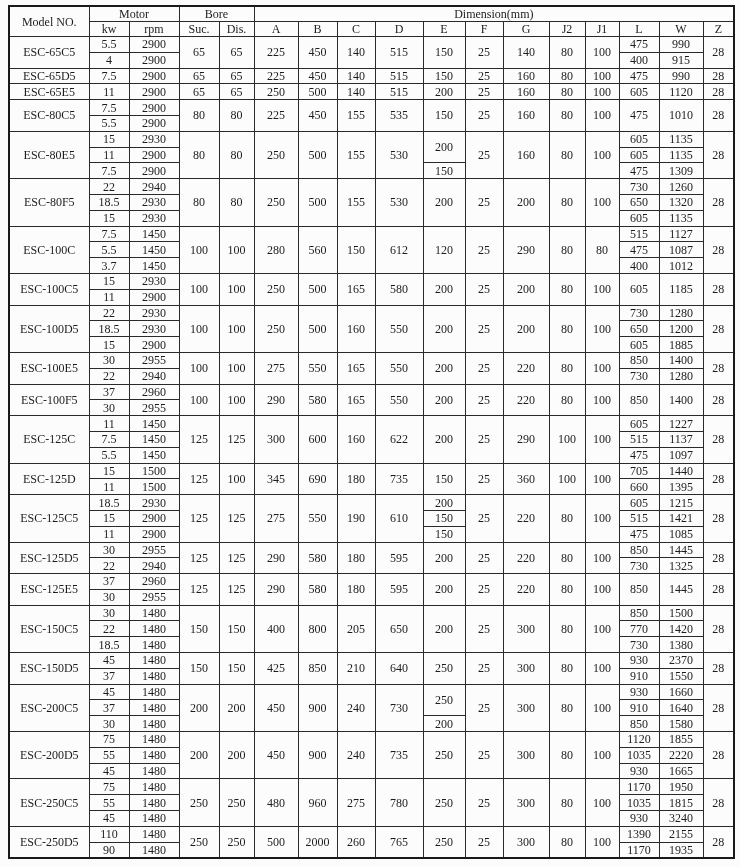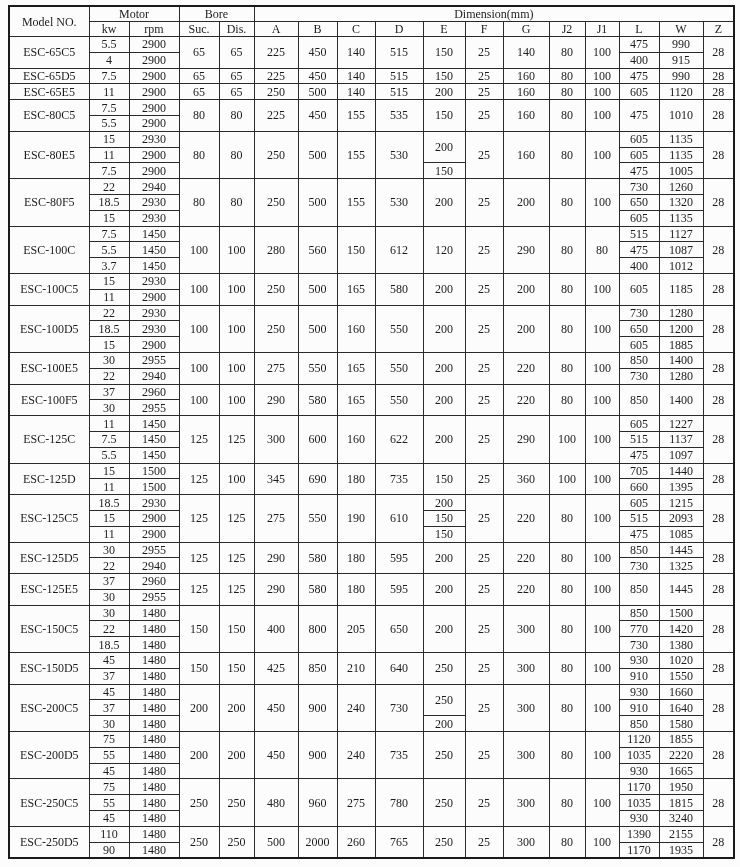--- a/index.html
+++ b/index.html
@@ -193,21 +193,21 @@
           <td>11</td>
           <td>2900</td>
           <td>605</td>
           <td>1135</td>
         </tr>
         <tr>
           <td>7.5</td>
           <td>2900</td>
           <td>150</td>
           <td>475</td>
-          <td>1005</td>
+          <td>1309</td>
         </tr>
         <tr>
           <td rowspan="3">ESC-80F5</td>
           <td>22</td>
           <td>2940</td>
           <td rowspan="3">80</td>
           <td rowspan="3">80</td>
           <td rowspan="3">250</td>
           <td rowspan="3">500</td>
           <td rowspan="3">155</td>
@@ -439,21 +439,21 @@
           <td rowspan="3">100</td>
           <td>605</td>
           <td>1215</td>
           <td rowspan="3">28</td>
         </tr>
         <tr>
           <td>15</td>
           <td>2900</td>
           <td>150</td>
           <td>515</td>
-          <td>2093</td>
+          <td>1421</td>
         </tr>
         <tr>
           <td>11</td>
           <td>2900</td>
           <td>150</td>
           <td>475</td>
           <td>1085</td>
         </tr>
         <tr>
           <td rowspan="2">ESC-125D5</td>
@@ -543,21 +543,21 @@
           <td rowspan="2">425</td>
           <td rowspan="2">850</td>
           <td rowspan="2">210</td>
           <td rowspan="2">640</td>
           <td rowspan="2">250</td>
           <td rowspan="2">25</td>
           <td rowspan="2">300</td>
           <td rowspan="2">80</td>
           <td rowspan="2">100</td>
           <td>930</td>
-          <td>1020</td>
+          <td>2370</td>
           <td rowspan="2">28</td>
         </tr>
         <tr>
           <td>37</td>
           <td>1480</td>
           <td>910</td>
           <td>1550</td>
         </tr>
         <tr>
           <td rowspan="3">ESC-200C5</td>

